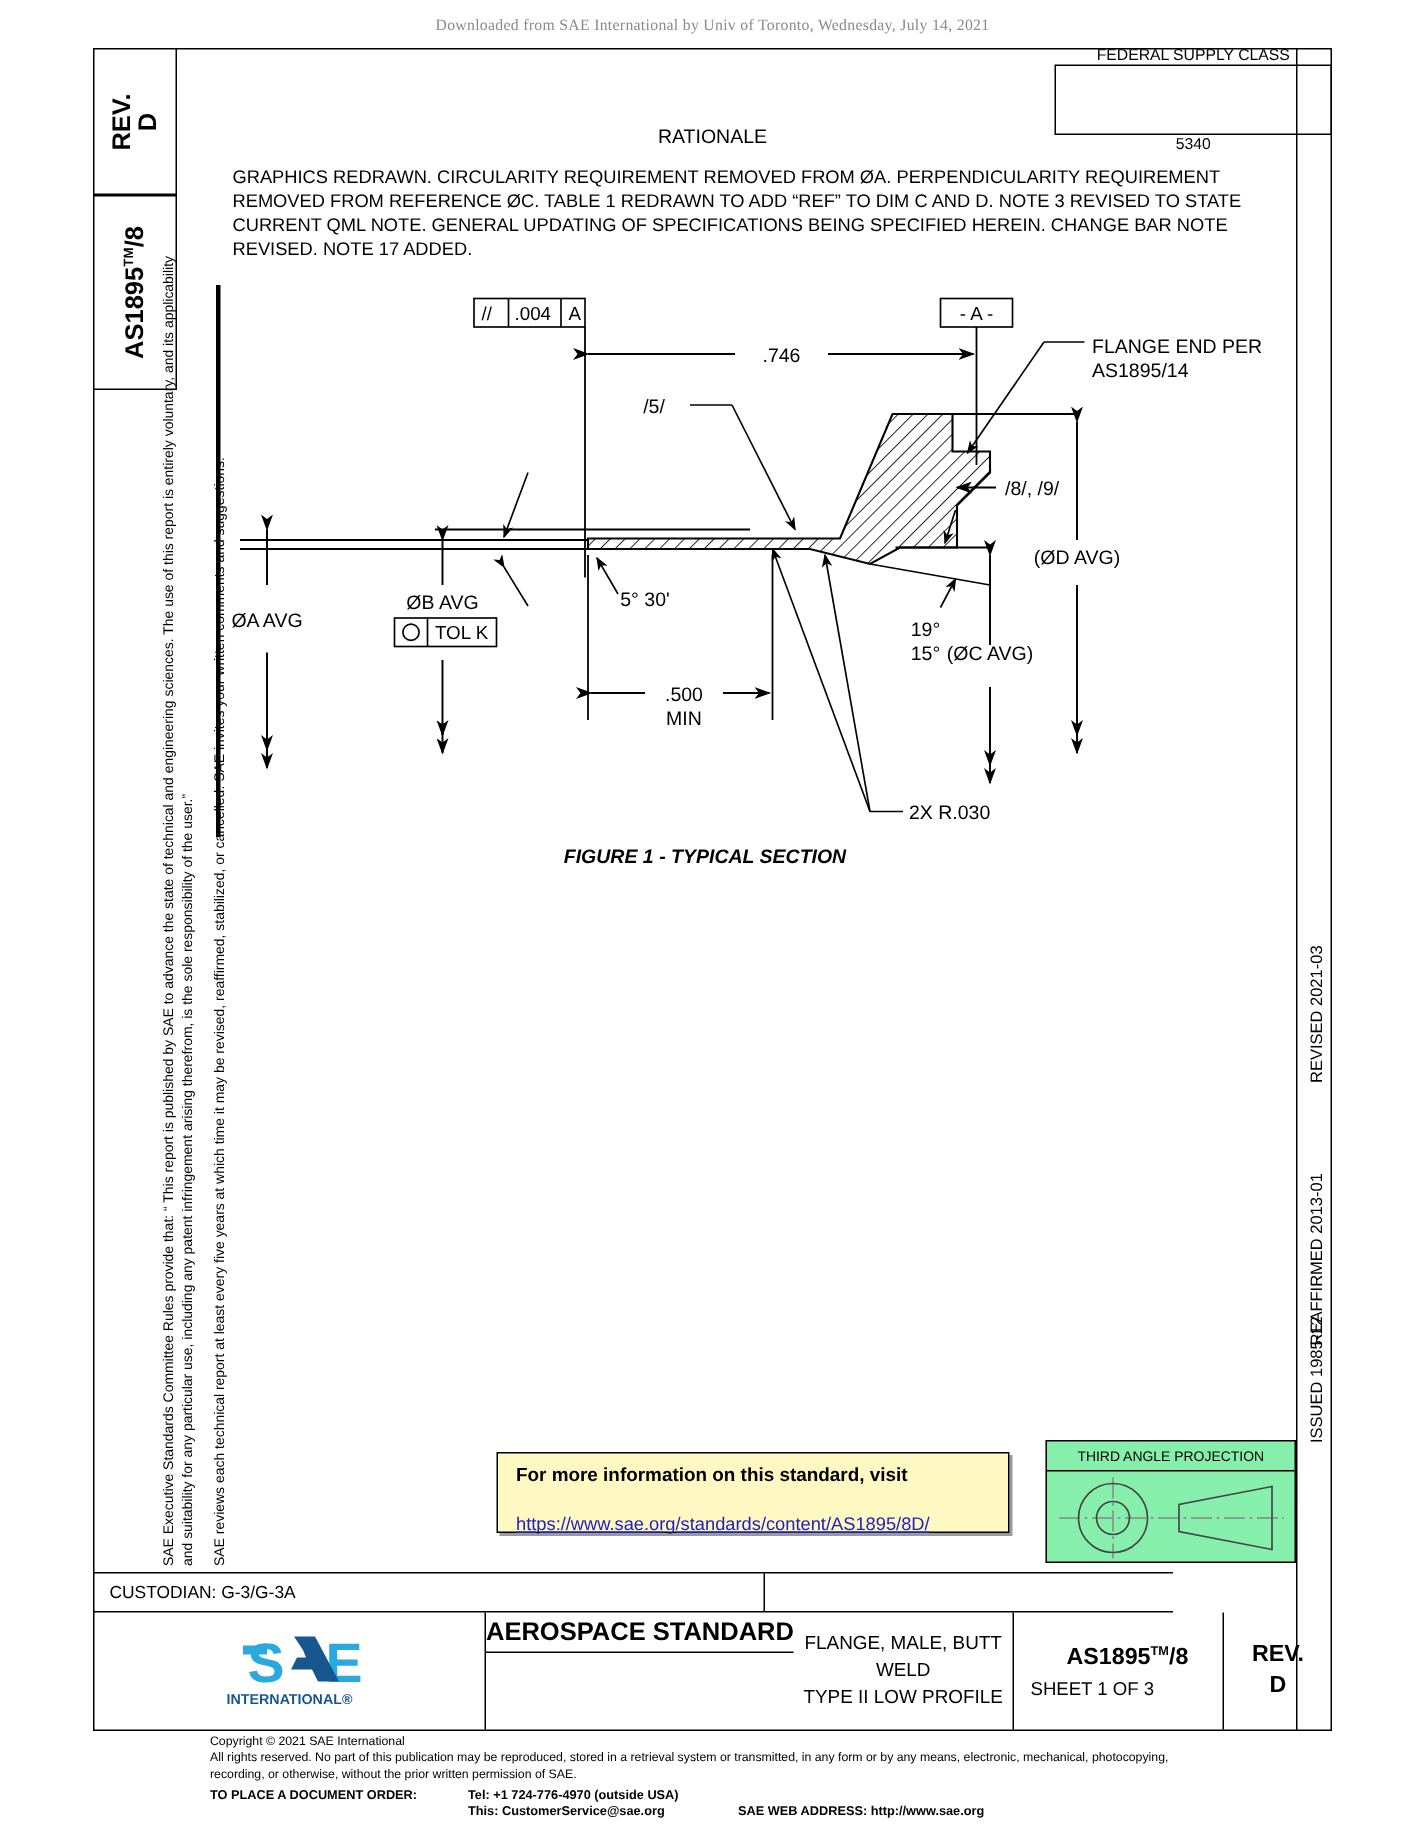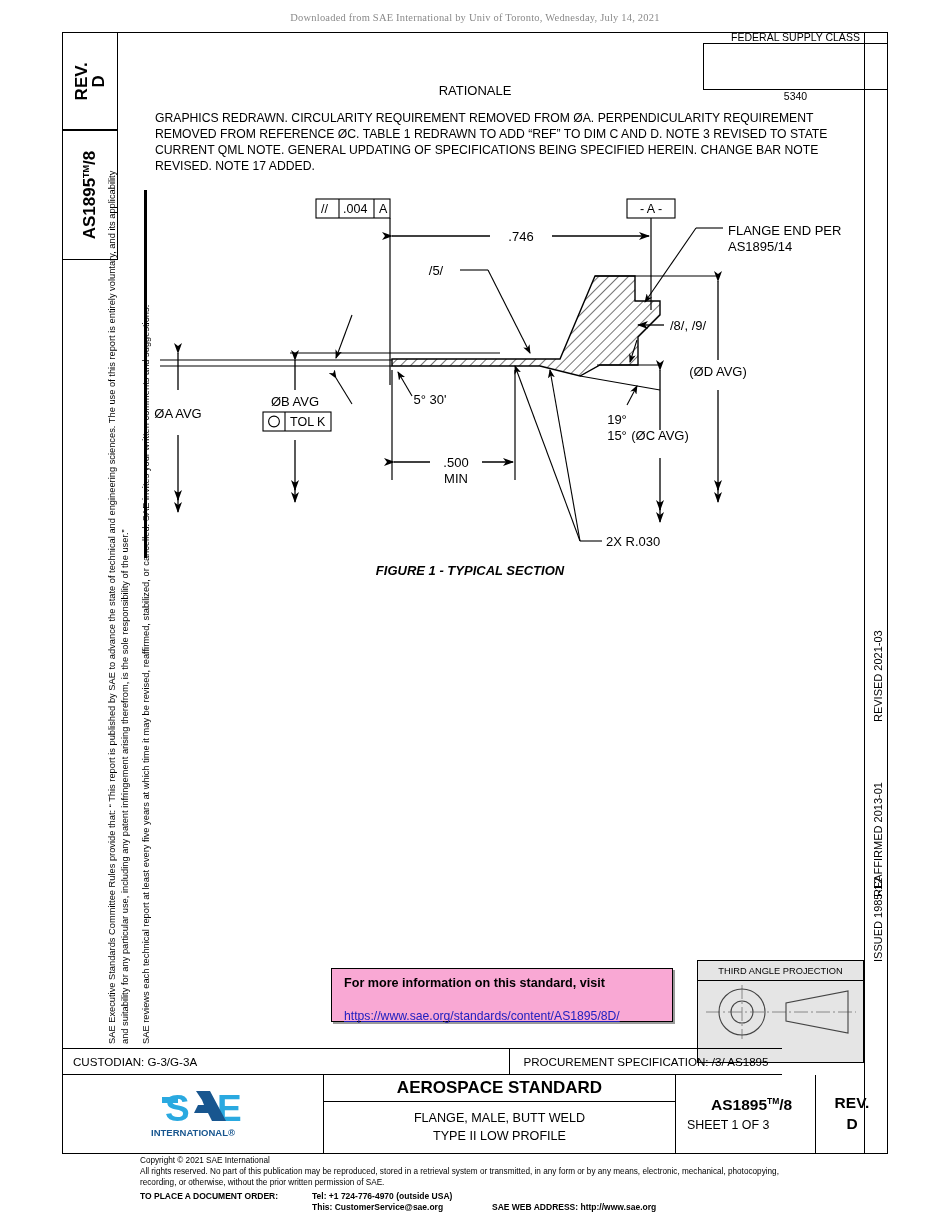--- a/index.html
+++ b/index.html
@@ -64,48 +64,48 @@
   
   #rationale-title{left:0;top:83px;width:950px;text-align:center;font-size:13px;}
   #rationale-body{left:155px;top:110px;width:700px;font-size:12.2px;line-height:1.32;}
 
   
   #drawing{left:140px;top:190px;}
 
   
   #url-box{
     left:331px;top:968px;width:342px;height:54px;
-    border:1.6px solid #000;box-sizing:border-box;background:#f9a8d4;
+    border:1.6px solid #000;box-sizing:border-box;background:#fef9c3;
     box-shadow:2px 2px 0 0 #9a9a9a;
     padding:7px 0 0 12px;
   }
   #url-box .l1{font-size:12.6px;font-weight:bold;}
   #url-box .l2{font-size:12.2px;color:#2020c0;text-decoration:underline;margin-top:19px;}
 
   
-  #tap-box{left:697px;top:960px;width:167px;height:103px;
-           border:1.4px solid #000;box-sizing:border-box;background:#e5e5e5;}
+  #tap-box{left:697px;top:960px;width:167px;height:82px;
+           border:1.4px solid #000;box-sizing:border-box;background:#86efac;}
   #tap-title{height:19px;border-bottom:1.4px solid #000;
              display:flex;align-items:center;justify-content:center;font-size:9.3px;}
 
   
   #cust-strip{left:62px;top:1048px;width:720px;height:27px;
               border-top:1.6px solid #000;border-bottom:1.6px solid #000;
               box-sizing:border-box;display:flex;}
   #cust-left{width:448px;border-right:1.4px solid #000;box-sizing:border-box;
              display:flex;align-items:center;padding-left:11px;font-size:11.6px;}
   #cust-right{flex:1;display:flex;align-items:center;justify-content:center;font-size:11.6px;}
 
   
   #title-block{left:62px;top:1075px;width:826px;height:78px;display:flex;
                box-sizing:border-box;}
   #tb-logo{width:262px;border-right:1.6px solid #000;box-sizing:border-box;
            display:flex;align-items:center;justify-content:center;}
   #tb-mid{width:352px;border-right:1.6px solid #000;box-sizing:border-box;
-          display:flex;flex-direction:column;}
+          display:flex;flex-direction:row;}
   #tb-mid-top{height:27px;border-bottom:1.4px solid #000;box-sizing:border-box;
               display:flex;align-items:center;justify-content:center;
               font-size:17px;font-weight:bold;}
   #tb-mid-bot{flex:1;display:flex;flex-direction:column;align-items:center;
               justify-content:center;font-size:12.6px;line-height:1.42;text-align:center;}
   #tb-num{width:140px;border-right:1.6px solid #000;box-sizing:border-box;
           display:flex;flex-direction:column;justify-content:center;padding-left:11px;}
   #tb-num .big{font-size:15.5px;font-weight:bold;margin-left:24px;}
   #tb-num .big .tm{font-size:8.5px;vertical-align:super;}
   #tb-num .small{font-size:12.4px;margin-top:4px;}
@@ -310,21 +310,20 @@
     <line x1="8" y1="31" x2="158" y2="31" stroke="#888" stroke-width="1" stroke-dasharray="14,3,2,3"></line>
     <line x1="44" y1="4" x2="44" y2="58" stroke="#888" stroke-width="1" stroke-dasharray="14,3,2,3"></line>
     <circle cx="44" cy="31" r="23" fill="none" stroke="#444" stroke-width="1.1"></circle>
     <circle cx="44" cy="31" r="11" fill="none" stroke="#444" stroke-width="1.1"></circle>
     <path d="M 88,22 L 88,40 L 150,52 L 150,10 Z" fill="none" stroke="#444" stroke-width="1.1"></path>
   </svg>
 </div>
 
 <div class="abs" id="cust-strip">
   <div id="cust-left">CUSTODIAN: G-3/G-3A</div>
-  <div id="cust-right">PROCUREMENT SPECIFICATION: /3/ AS1895</div>
 </div>
 
 <div class="abs" id="title-block">
   <div id="tb-logo">
     <svg width="122" height="54" viewBox="0 0 122 54">
       <text x="33" y="34" font-size="37" font-weight="bold" fill="#2aa9e0" font-family="Liberation Sans, sans-serif">S</text>
       <text x="85" y="34" font-size="37" font-weight="bold" fill="#2aa9e0" font-family="Liberation Sans, sans-serif">E</text>
       <path d="M 64,4 L 78,4 L 94,34 L 80,34 L 76,26 L 62,26 L 66,18 L 72,18 L 70,13 Z" fill="#18568f"></path>
       <rect x="30" y="10" width="16" height="6" fill="#2aa9e0"></rect>
       <text x="61" y="49" font-size="9.5" font-weight="bold" fill="#18568f" text-anchor="middle" font-family="Liberation Sans, sans-serif">INTERNATIONAL®</text>

